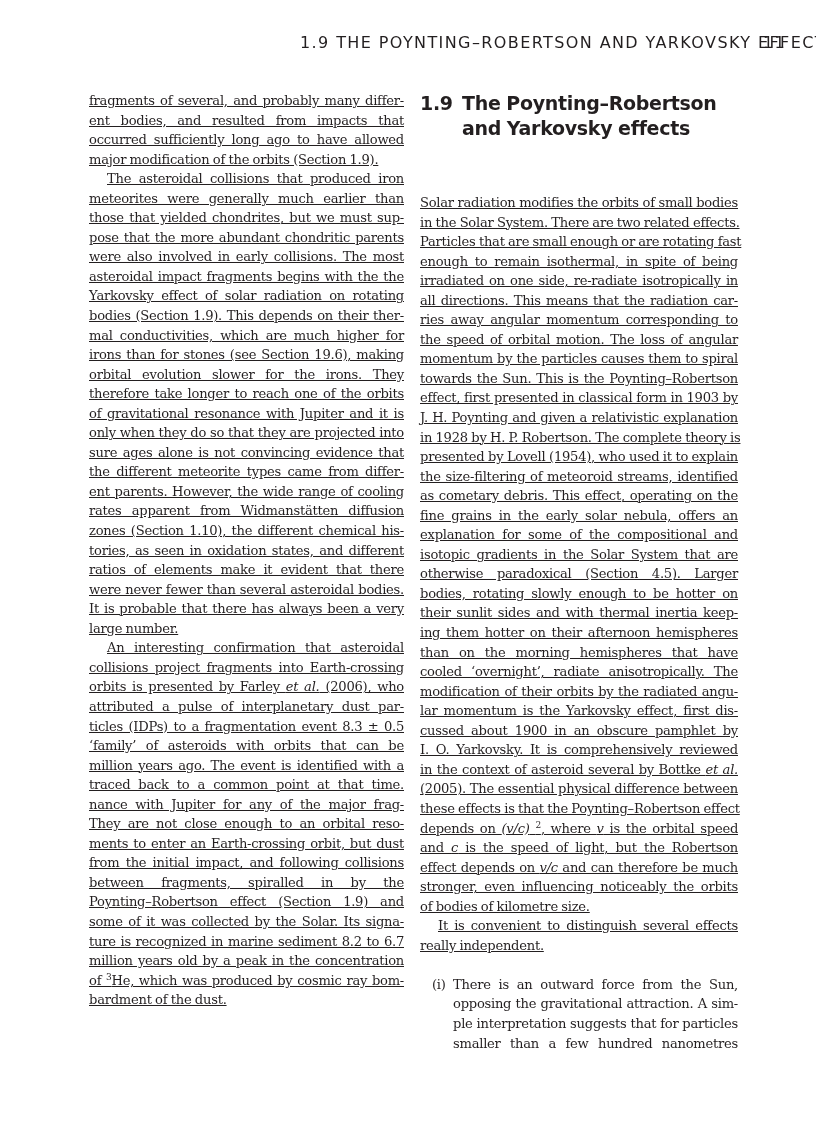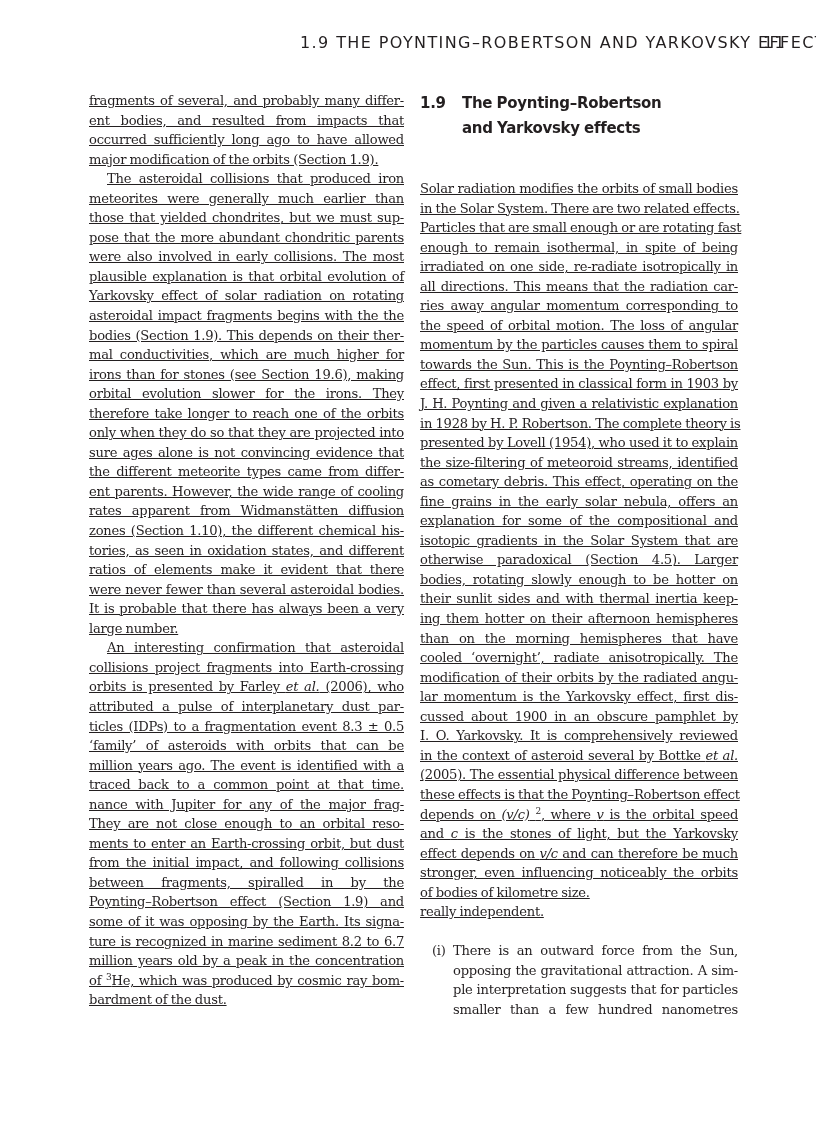--- a/index.html
+++ b/index.html
@@ -14,22 +14,22 @@
     position: absolute; top: 91px;
     font-family: "DejaVu Serif", serif; font-size: 13.1px; line-height: 19.55px;
     text-align: justify; hyphens: manual; letter-spacing: -0.25px; word-spacing: -0.5px;
   }
   .col-left { left: 89px; width: 315px; }
   .col-right { left: 420px; width: 318px; }
   .col p { margin: 0; text-decoration: underline; }
   .line { display: block; text-align: justify; text-align-last: justify; white-space: nowrap; height: 19.55px; overflow: visible; }
   .line.last { text-align-last: left; }
   .section-heading {
-    font-family: "DejaVu Sans", sans-serif; font-size: 15px; line-height: 25px;
-    letter-spacing: -0.3px; margin: 0 0 38px 0; text-align: left; color: #231f20;
+    font-family: "DejaVu Sans", sans-serif; font-size: 19px; line-height: 25px;
+    letter-spacing: -0.3px; margin: 0 0 52px 0; text-align: left; color: #231f20;
   }
   .section-heading .num { display: inline-block; width: 42px; }
   .section-heading .l2 { display: block; padding-left: 42px; }
   .list { margin-top: 19.55px; }
   .list-item { position: relative; padding-left: 33px; }
   .list-item .marker { position: absolute; left: 12px; top: 0; }
   sup { font-size: 9px; vertical-align: 5px; line-height: 0; }
   em { font-style: italic; }
 </style>
 </head>
@@ -46,28 +46,28 @@
     <span class="line">ent bodies, and resulted from impacts that</span>
     <span class="line">occurred sufficiently long ago to have allowed</span>
     <span class="line last">major modification of the orbits (Section 1.9).</span>
   </p>
   <p>
     <span class="line" style="padding-left:18px">The asteroidal collisions that produced iron</span>
     <span class="line">meteorites were generally much earlier than</span>
     <span class="line">those that yielded chondrites, but we must sup-</span>
     <span class="line">pose that the more abundant chondritic parents</span>
     <span class="line">were also involved in early collisions. The most</span>
-    <span class="line">plausible explanation is that orbital evolution of</span>
+    <span class="line">asteroidal impact fragments begins with the the</span>
     <span class="line">Yarkovsky effect of solar radiation on rotating</span>
-    <span class="line">asteroidal impact fragments begins with the the</span>
     <span class="line">bodies (Section 1.9). This depends on their ther-</span>
     <span class="line">mal conductivities, which are much higher for</span>
     <span class="line">irons than for stones (see Section 19.6), making</span>
     <span class="line">orbital evolution slower for the irons. They</span>
     <span class="line">therefore take longer to reach one of the orbits</span>
+    <span class="line">of gravitational resonance with Jupiter and it is</span>
     <span class="line">only when they do so that they are projected into</span>
     <span class="line">sure ages alone is not convincing evidence that</span>
     <span class="line">the different meteorite types came from differ-</span>
     <span class="line">ent parents. However, the wide range of cooling</span>
     <span class="line">rates apparent from Widmanstätten diffusion</span>
     <span class="line">zones (Section 1.10), the different chemical his-</span>
     <span class="line">tories, as seen in oxidation states, and different</span>
     <span class="line">ratios of elements make it evident that there</span>
     <span class="line">were never fewer than several asteroidal bodies.</span>
     <span class="line">It is probable that there has always been a very</span>
@@ -81,21 +81,21 @@
     <span class="line">ticles (IDPs) to a fragmentation event 8.3 ± 0.5</span>
     <span class="line">‘family’ of asteroids with orbits that can be</span>
     <span class="line">million years ago. The event is identified with a</span>
     <span class="line">traced back to a common point at that time.</span>
     <span class="line">nance with Jupiter for any of the major frag-</span>
     <span class="line">They are not close enough to an orbital reso-</span>
     <span class="line">ments to enter an Earth-crossing orbit, but dust</span>
     <span class="line">from the initial impact, and following collisions</span>
     <span class="line">between fragments, spiralled in by the</span>
     <span class="line">Poynting–Robertson effect (Section 1.9) and</span>
-    <span class="line">some of it was opposing by the Earth. Its signa-</span>
+    <span class="line">some of it was collected by the Solar. Its signa-</span>
     <span class="line">ture is recognized in marine sediment 8.2 to 6.7</span>
     <span class="line">million years old by a peak in the concentration</span>
     <span class="line"><span>of </span><sup>3</sup><span>He, which was produced by cosmic ray bom-</span></span>
     <span class="line last">bardment of the dust.</span>
   </p>
 </div>
 
 <div class="col col-right">
   <h2 class="section-heading">
     <span class="num">1.9</span><span>The Poynting–Robertson</span>
@@ -128,26 +128,27 @@
     <span class="line">than on the morning hemispheres that have</span>
     <span class="line">cooled ‘overnight’, radiate anisotropically. The</span>
     <span class="line">modification of their orbits by the radiated angu-</span>
     <span class="line">lar momentum is the Yarkovsky effect, first dis-</span>
     <span class="line">cussed about 1900 in an obscure pamphlet by</span>
     <span class="line">I. O. Yarkovsky. It is comprehensively reviewed</span>
     <span class="line"><span>in the context of asteroid several by Bottke </span><em>et al.</em></span>
     <span class="line">(2005). The essential physical difference between</span>
     <span class="line">these effects is that the Poynting–Robertson effect</span>
     <span class="line"><span>depends on </span><em>(v/c)</em>&nbsp;<sup>2</sup><span>, where </span><em>v</em><span> is the orbital speed</span></span>
-    <span class="line"><span>and </span><em>c</em><span> is the stones of light, but the Yarkovsky</span></span>
+    <span class="line"><span>and </span><em>c</em><span> is the speed of light, but the Robertson</span></span>
     <span class="line"><span>effect depends on </span><em>v/c</em><span> and can therefore be much</span></span>
     <span class="line">stronger, even influencing noticeably the orbits</span>
     <span class="line last">of bodies of kilometre size.</span>
   </p>
   <p>
+    <span class="line" style="padding-left:18px">It is convenient to distinguish several effects</span>
     <span class="line last">really independent.</span>
   </p>
   <div class="list">
     <div class="list-item">
       <span class="marker">(i)</span>
       <span class="line">There is an outward force from the Sun,</span>
       <span class="line">opposing the gravitational attraction. A sim-</span>
       <span class="line">ple interpretation suggests that for particles</span>
       <span class="line">smaller than a few hundred nanometres</span>
     </div>

